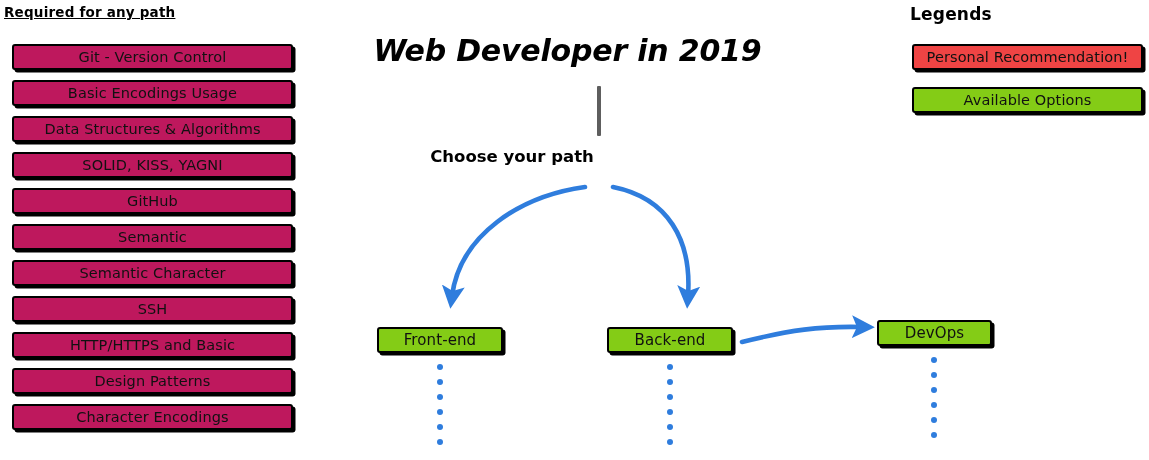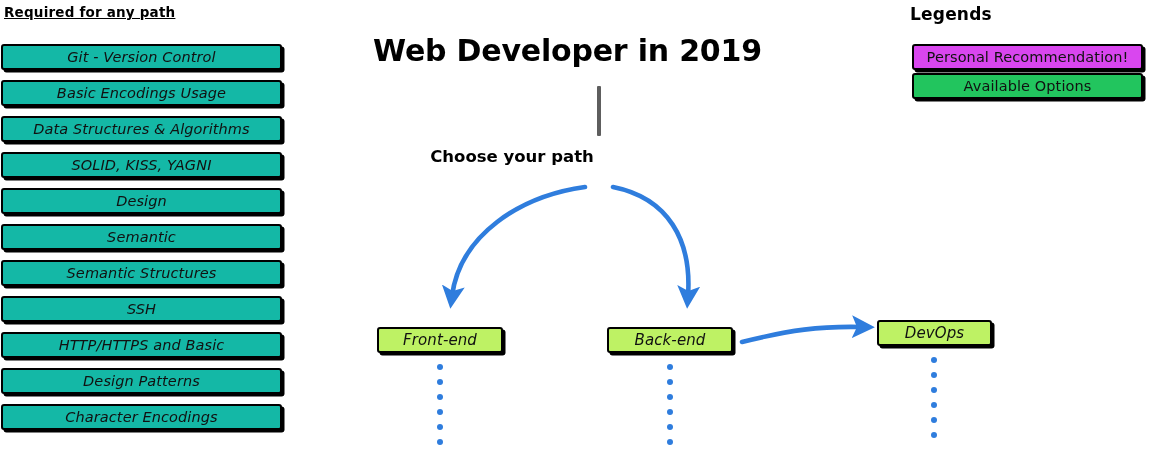--- a/index.html
+++ b/index.html
@@ -37,39 +37,39 @@
     position: absolute;
     left: 4px;
     top: 4px;
     font-size: 13.5px;
     font-weight: bold;
     color: #000000;
     letter-spacing: 0.2px;
     text-decoration: underline;
   }
   .req-box {
-    left: 1px;
+    left: 12px;
     width: 281px;
     height: 26px;
-    background: #14b8a6;
+    background: #be185d;
     font-size: 14.5px;
-    font-style: italic;
   }
 
   
   #main-title {
     position: absolute;
     left: 0;
     top: 33px;
     width: 1149px;
     text-align: center;
     font-size: 30px;
     font-weight: bold;
     color: #000000;
     letter-spacing: -0.2px;
+    font-style: italic;
   }
   #title-title-inner { display: inline-block; transform: translateX(-7px); }
 
   #trunk-line {
     position: absolute;
     left: 597px;
     top: 86px;
     width: 4px;
     height: 50px;
     background: #5e5e5e;
@@ -91,23 +91,22 @@
     position: absolute;
     left: 0;
     top: 0;
     width: 1149px;
     height: 460px;
     pointer-events: none;
   }
 
   .path-box {
     height: 26px;
-    background: #bef264;
+    background: #84cc16;
     font-size: 15px;
-    font-style: italic;
   }
   #box-frontend { left: 377px; top: 327px; width: 126px; }
   #box-backend  { left: 607px; top: 327px; width: 126px; }
   #box-devops   { left: 877px; top: 320px; width: 115px; }
 
   .dot-col { position: absolute; width: 6px; }
   .dot {
     width: 6px;
     height: 6px;
     border-radius: 50%;
@@ -124,48 +123,48 @@
     font-weight: bold;
     color: #000000;
     letter-spacing: 0.2px;
   }
   .legend-box {
     left: 912px;
     width: 231px;
     height: 26px;
     font-size: 14.5px;
   }
-  #legend-box-0 { top: 44px; background: #d946ef; }
-  #legend-box-1 { top: 73px; background: #22c55e; }
+  #legend-box-0 { top: 44px; background: #ef4444; }
+  #legend-box-1 { top: 87px; background: #84cc16; }
 </style>
 </head>
 <body>
 
 <div id="required-header">Required for any path</div>
 
 <div class="hbox req-box" style="top:44px">
     <span>Git - Version Control</span>
   </div>
 <div class="hbox req-box" style="top:80px">
     <span>Basic Encodings Usage</span>
   </div>
 <div class="hbox req-box" style="top:116px">
     <span>Data Structures &amp; Algorithms</span>
   </div>
 <div class="hbox req-box" style="top:152px">
     <span>SOLID, KISS, YAGNI</span>
   </div>
 <div class="hbox req-box" style="top:188px">
-    <span>Design</span>
+    <span>GitHub</span>
   </div>
 <div class="hbox req-box" style="top:224px">
     <span>Semantic</span>
   </div>
 <div class="hbox req-box" style="top:260px">
-    <span>Semantic Structures</span>
+    <span>Semantic Character</span>
   </div>
 <div class="hbox req-box" style="top:296px">
     <span>SSH</span>
   </div>
 <div class="hbox req-box" style="top:332px">
     <span>HTTP/HTTPS and Basic</span>
   </div>
 <div class="hbox req-box" style="top:368px">
     <span>Design Patterns</span>
   </div>

